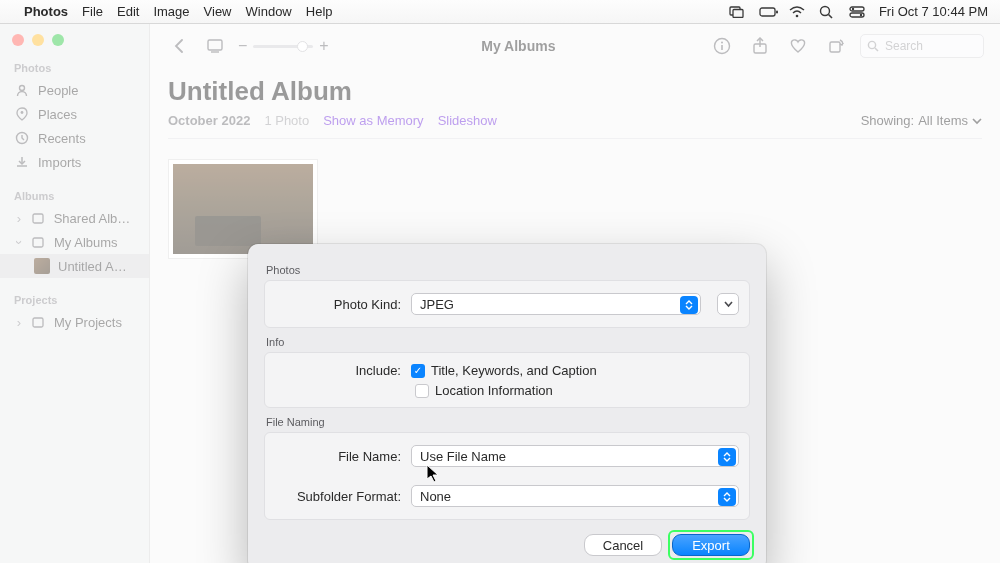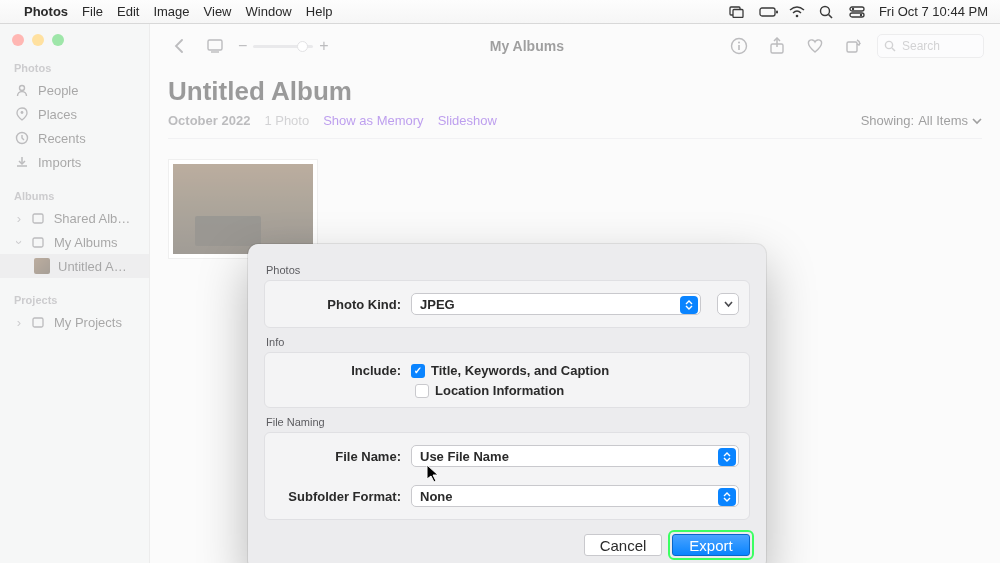--- a/index.html
+++ b/index.html
@@ -29,51 +29,51 @@
 .sidebar-item .label { white-space: nowrap; overflow: hidden; text-overflow: ellipsis; }
 .main { flex: 1; display: flex; flex-direction: column; }
 .toolbar { height: 44px; display: flex; align-items: center; padding: 0 16px; gap: 10px; color: #6b6b6f; }
 .toolbar .back { width: 26px; height: 26px; display: flex; align-items: center; justify-content: center; border-radius: 5px; }
 .toolbar .aspect { width: 26px; display: flex; align-items: center; justify-content: center; }
 .toolbar .zoom-group { display: flex; align-items: center; gap: 6px; font-size: 16px; }
 .toolbar .zoom-track { width: 60px; height: 3px; background: #cfcfd2; border-radius: 2px; position: relative; }
 .toolbar .zoom-knob { position: absolute; top: -4px; left: 44px; width: 11px; height: 11px; background: #fff; border: 1px solid #bfbfc3; border-radius: 50%; }
 .toolbar .title { flex: 1; text-align: center; font-weight: 600; font-size: 14px; color: #2a2a2a; }
 .toolbar .tool-icon { width: 28px; height: 28px; display: flex; align-items: center; justify-content: center; color: #6b6b6f; }
-.toolbar .search { width: 107px; height: 24px; border: 1px solid #d7d7da; border-radius: 5px; display: flex; align-items: center; padding: 0 6px; gap: 6px; color: #9c9c9f; font-size: 12px; background: #f8f8fa; }
+.toolbar .search { width: 124px; height: 24px; border: 1px solid #d7d7da; border-radius: 5px; display: flex; align-items: center; padding: 0 6px; gap: 6px; color: #9c9c9f; font-size: 12px; background: #f8f8fa; }
 .content { padding: 8px 18px; }
 .album-title { font-size: 26px; font-weight: 800; color: #1f1f1f; }
 .subhead { display: flex; align-items: center; gap: 14px; margin-top: 6px; font-size: 13px; }
 .subhead .date { color: #6b6b6f; font-weight: 600; }
 .subhead .count { color: #9c9c9f; }
 .subhead .link { color: #6d28d9; cursor: default; }
 .showing { margin-left: auto; color: #2a2a2a; display: flex; align-items: center; gap: 4px; }
 .divider { height: 1px; background: #e1e1e4; margin-top: 10px; }
 .photo-thumb { margin-top: 20px; width: 150px; height: 100px; border: 1px solid #dcdcdc; padding: 4px; background: #fff; }
 .photo-thumb-inner { width: 100%; height: 100%; background: linear-gradient(180deg,#6a4a2a 0%, #4b3a22 45%, #2e2417 100%); position: relative; }
 .photo-thumb-inner::after { content:""; position:absolute; left:22px; top:52px; width:66px; height:30px; background: rgba(30,24,14,.9); border-radius: 2px; }
 
 
 .overlay { position: absolute; inset: 0; background: rgba(255,255,255,0.55); pointer-events: none; }
 
 
 .dialog { position: absolute; left: 248px; top: 220px; width: 518px; background: #ececee; border-radius: 10px; box-shadow: 0 20px 50px rgba(0,0,0,.28), 0 0 0 1px rgba(0,0,0,.08); padding: 14px 16px 14px; font-size: 13px; color: #2a2a2a; }
 .group-label { font-size: 11px; color: #5c5c60; margin: 6px 0 4px 2px; }
-.group-box { background: #f4f4f5; border: 1px solid #e0e0e3; border-radius: 6px; padding: 8px 10px; font-weight: bold; }
+.group-box { background: #f4f4f5; border: 1px solid #e0e0e3; border-radius: 6px; padding: 8px 10px; }
 .row { display: flex; align-items: center; gap: 10px; padding: 4px 0; }
 .row-label { width: 126px; text-align: right; color: #2a2a2a; }
 .select { flex: 1; height: 22px; background: #fff; border: 1px solid #c9c9cd; border-radius: 5px; display: flex; align-items: center; padding: 0 24px 0 8px; position: relative; }
 .select .caret { position: absolute; right: 2px; top: 2px; width: 18px; height: 18px; background: #0a84ff; border-radius: 4px; display: flex; align-items: center; justify-content: center; color: #fff; font-size: 10px; }
 .disclosure-btn { width: 22px; height: 22px; border: 1px solid #c9c9cd; border-radius: 5px; background: #fff; display: flex; align-items: center; justify-content: center; color: #4a4a4e; font-size: 11px; margin-left: 6px; }
 .checkbox { width: 14px; height: 14px; border-radius: 3px; display: inline-flex; align-items: center; justify-content: center; font-size: 10px; margin-right: 6px; }
 .checkbox.checked { background: #0a84ff; color: #fff; }
 .checkbox.unchecked { background: #fff; border: 1px solid #c9c9cd; }
 .check-row { display: flex; align-items: center; padding: 3px 0 3px 140px; }
 .buttons { display: flex; justify-content: flex-end; gap: 10px; margin-top: 14px; }
-.btn { height: 22px; min-width: 78px; border-radius: 3px; font-size: 15px; display: flex; align-items: center; justify-content: center; padding: 0 14px; }
+.btn { height: 22px; min-width: 78px; border-radius: 9px; font-size: 13px; display: flex; align-items: center; justify-content: center; padding: 0 14px; }
 .btn.default { background: linear-gradient(#4aa3ff,#0a84ff); color: #fff; border: 1px solid #0a66c9; position: relative; }
 .btn.secondary { background: #fff; border: 1px solid #c9c9cd; color: #2a2a2a; }
 .btn-highlight { position: absolute; border: 2px solid #3cff62; border-radius: 6px; pointer-events: none; }
 .cursor { position: absolute; width: 14px; height: 20px; }
 svg { display: block; }
 </style>
 </head>
 <body>
 
 <div class="menubar">

